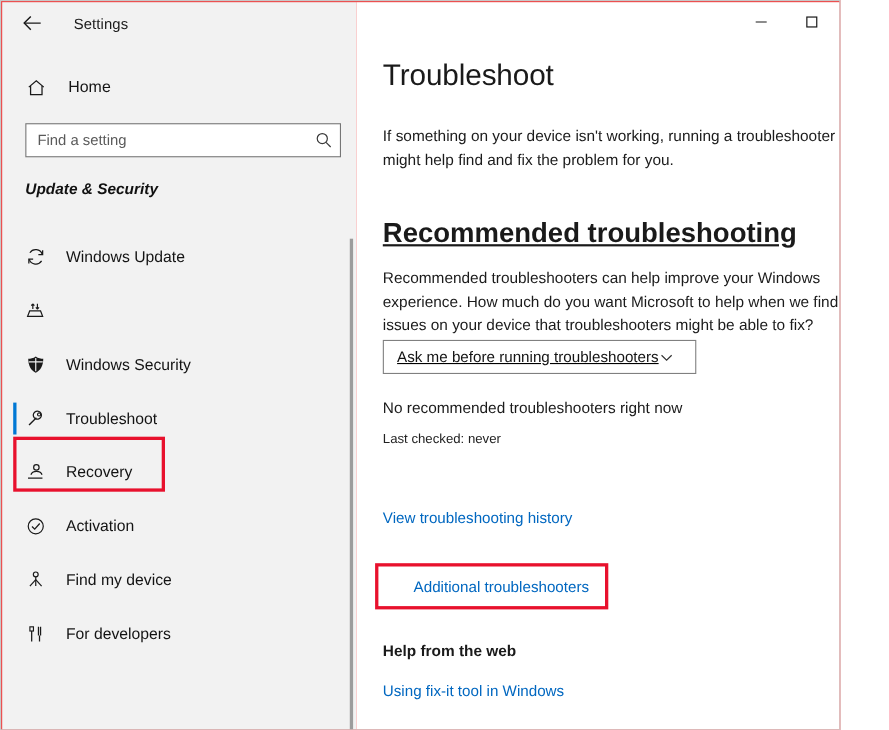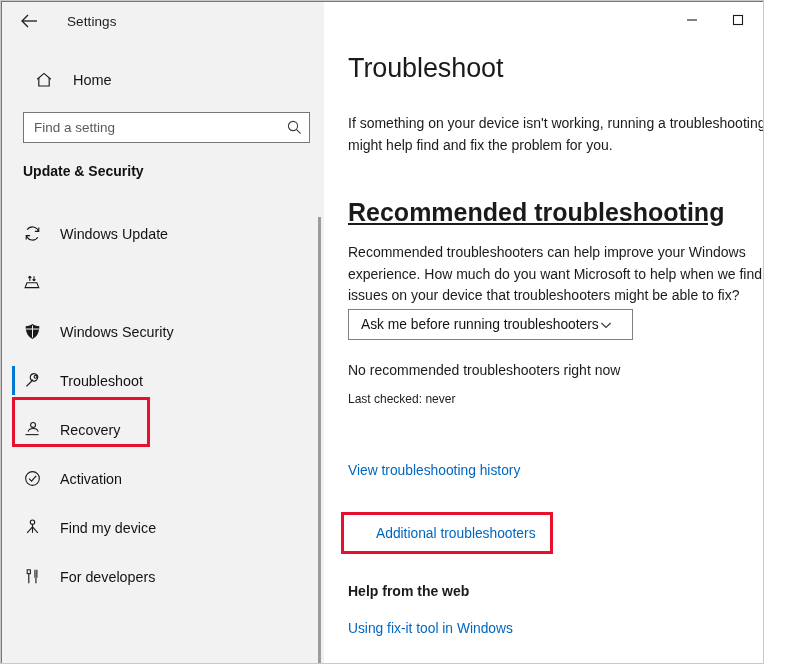--- a/index.html
+++ b/index.html
@@ -63,21 +63,21 @@
     width: 322px;
     height: 662px;
     background: #f2f2f2;
     overflow: hidden;
   }
   .home-row {
     position: absolute;
     top: 62px; left: 0;
     width: 322px; height: 32px;
     display: flex; align-items: center;
-    padding-left: 33px;
+    padding-left: 22px;
   }
   .home-row .ico { width: 26px; display: flex; align-items: center; }
   .home-row .lbl {
     font-size: 14.5px;
     color: #151515;
     margin-left: 12px;
   }
 
   .search-wrap {
     position: absolute;
@@ -103,20 +103,21 @@
     width: 30px; height: 29px;
     display: flex; align-items: center; justify-content: center;
   }
 
   .section-title {
     position: absolute;
     top: 161px; left: 21px;
     font-size: 14px;
     font-weight: bold;
     color: #111;
+    font-style: italic;
   }
 
   .nav {
     position: absolute;
     top: 207px; left: 0;
     width: 322px;
   }
   .nav-item {
     position: relative;
     height: 49px;
@@ -191,20 +192,21 @@
   }
   .combo {
     position: absolute;
     top: 307px; left: 24px;
     width: 285px; height: 31px;
     border: 1px solid #808080;
     background: #ffffff;
     display: flex;
     align-items: center;
     padding: 0 26px 0 12px;
+    text-decoration: underline;
   }
   .combo .val {
     font-size: 13.8px;
     color: #141414;
     white-space: nowrap;
   }
   .combo .chev { display: flex; align-items: center; }
 
   .status-main {
     position: absolute;
@@ -420,21 +422,21 @@
 
     </div>
 
     <div class="sb-scrollbar"></div>
   </div>
 
   <div class="content">
 
     <h1 class="page-title">Troubleshoot</h1>
 
-    <p class="intro">If something on your device isn't working, running a troubleshooting might help find and fix the problem for you.</p>
+    <p class="intro">If something on your device isn't working, running a troubleshooter might help find and fix the problem for you.</p>
 
     <h2 class="sub-head">Recommended troubleshooting</h2>
 
     <p class="rec-desc">Recommended troubleshooters can help improve your Windows experience. How much do you want Microsoft to help when we find issues on your device that troubleshooters might be able to fix?</p>
 
     <div class="combo">
       <span class="val">Ask me before running troubleshooters</span>
       <span class="chev">
         <svg width="14" height="14" viewBox="0 0 14 14">
           <path d="M2.4 5 L7 9.4 L11.6 5" fill="none" stroke="#333" stroke-width="1.1"></path>

